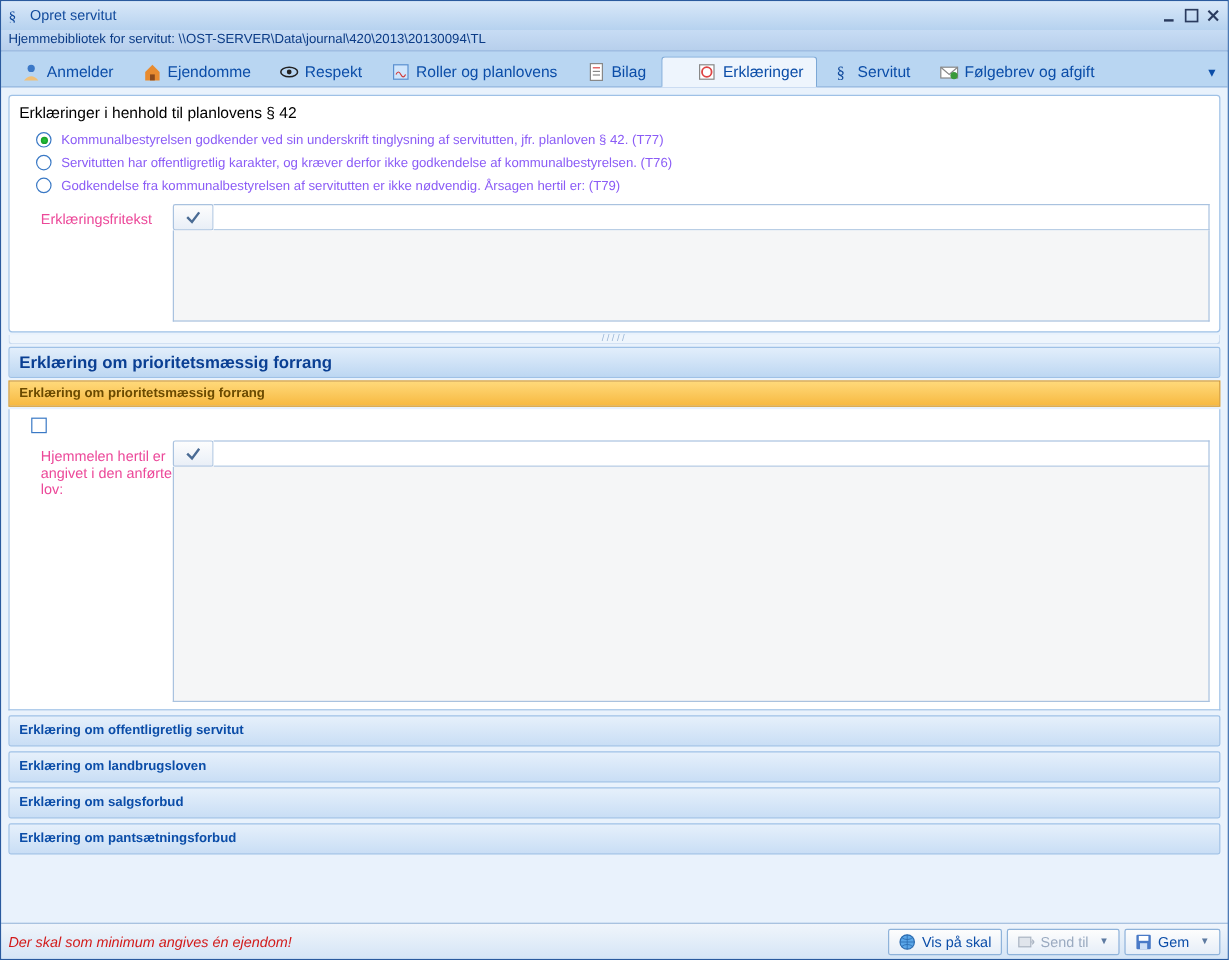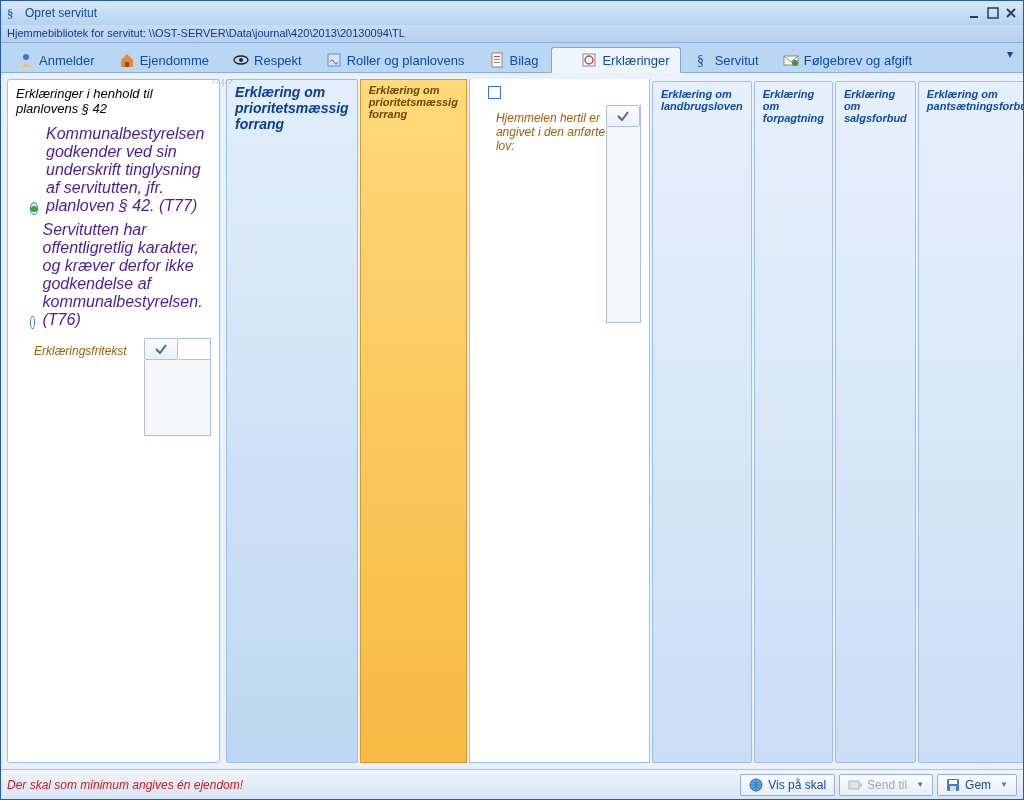--- a/index.html
+++ b/index.html
@@ -34,21 +34,21 @@
 .pathbar {
   height: 18px;
   background: linear-gradient(#c7dcf4,#b7cfec);
   color: #0b3b86;
   font-size: 11px;
   padding: 2px 6px;
   border-bottom: 1px solid #8bafd9;
 }
 .tabs {
   display: flex;
-  align-items: flex-start;
+  align-items: center;
   height: 30px;
   padding: 4px 6px 0 6px;
   gap: 2px;
   background: #b9d6f2;
   border-bottom: 1px solid #8bafd9;
 }
 .tab {
   display: flex;
   align-items: center;
   gap: 5px;
@@ -71,62 +71,61 @@
   margin-left: auto;
   color: #0b4da8;
   padding: 0 4px;
   cursor: pointer;
 }
 .content {
   flex: 1;
   background: #e9f2fc;
   padding: 6px;
   display: flex;
-  flex-direction: row;
+  flex-direction: column;
   gap: 2px;
   overflow: hidden;
-  font-style: italic;
 }
 .groupbox {
   border: 1px solid #9fc1e6;
   border-radius: 3px;
   background: #ffffff;
   padding: 6px 8px 8px 8px;
 }
 .group-title {
   color: #000;
   font-size: 13px;
   margin-bottom: 6px;
 }
 .radio-row {
   display: flex;
   align-items: flex-end;
   gap: 8px;
   padding: 3px 0 3px 14px;
-  color: #4c1d95;
-  font-size: 16px;
+  color: #8b5cf6;
+  font-size: 11px;
 }
 .radio {
   width: 13px; height: 13px;
   border: 1px solid #3a79c5;
   border-radius: 50%;
   display: inline-flex; align-items: center; justify-content: center;
   background: #fff;
 }
 .radio.checked::after {
   content: ""; width: 6px; height: 6px; border-radius: 50%;
   background: radial-gradient(#29c73d, #0f8a1e);
 }
 .field-row {
   display: flex;
   margin-top: 6px;
 }
 .field-label {
   width: 128px;
-  color: #a16207;
+  color: #ec4899;
   font-size: 12px;
   padding-top: 6px;
   padding-left: 18px;
 }
 .field-input-wrap {
   flex: 1;
   display: flex;
   flex-direction: column;
 }
 .field-top {
@@ -370,20 +369,24 @@
     <div class="groupbox">
       <div class="group-title">Erklæringer i henhold til planlovens § 42</div>
 
       <label class="radio-row">
         <span class="radio checked"></span>
         <span>Kommunalbestyrelsen godkender ved sin underskrift tinglysning af servitutten, jfr. planloven § 42. (T77)</span>
       </label>
       <label class="radio-row">
         <span class="radio"></span>
         <span>Servitutten har offentligretlig karakter, og kræver derfor ikke godkendelse af kommunalbestyrelsen. (T76)</span>
+      </label>
+      <label class="radio-row">
+        <span class="radio"></span>
+        <span>Godkendelse fra kommunalbestyrelsen af servitutten er ikke nødvendig. Årsagen hertil er: (T79)</span>
       </label>
 
       <div class="field-row">
         <div class="field-label">Erklæringsfritekst</div>
         <div class="field-input-wrap">
           <div class="field-top">
             <span class="check-btn">
               <svg width="14" height="14" viewBox="0 0 14 14">
                   <path d="M2 7 L6 11 L12 3" stroke="#4a6b94" stroke-width="2" fill="none"></path>
                 </svg>
@@ -413,22 +416,22 @@
                   <path d="M2 7 L6 11 L12 3" stroke="#4a6b94" stroke-width="2" fill="none"></path>
                 </svg>
             </span>
             <div class="line-input"></div>
           </div>
           <div class="multiline bigmultiline"></div>
         </div>
       </div>
     </div>
 
+    <div class="collapsed-bar">Erklæring om offentligretlig servitut</div>
     <div class="collapsed-bar">Erklæring om landbrugsloven</div>
-    <div class="collapsed-bar">Erklæring om forpagtning</div>
     <div class="collapsed-bar">Erklæring om salgsforbud</div>
     <div class="collapsed-bar">Erklæring om pantsætningsforbud</div>
 
   </div>
 
   <div class="footer">
     <span class="warning">Der skal som minimum angives én ejendom!</span>
     <span class="spacer"></span>
     <span class="btn">
       <span>

